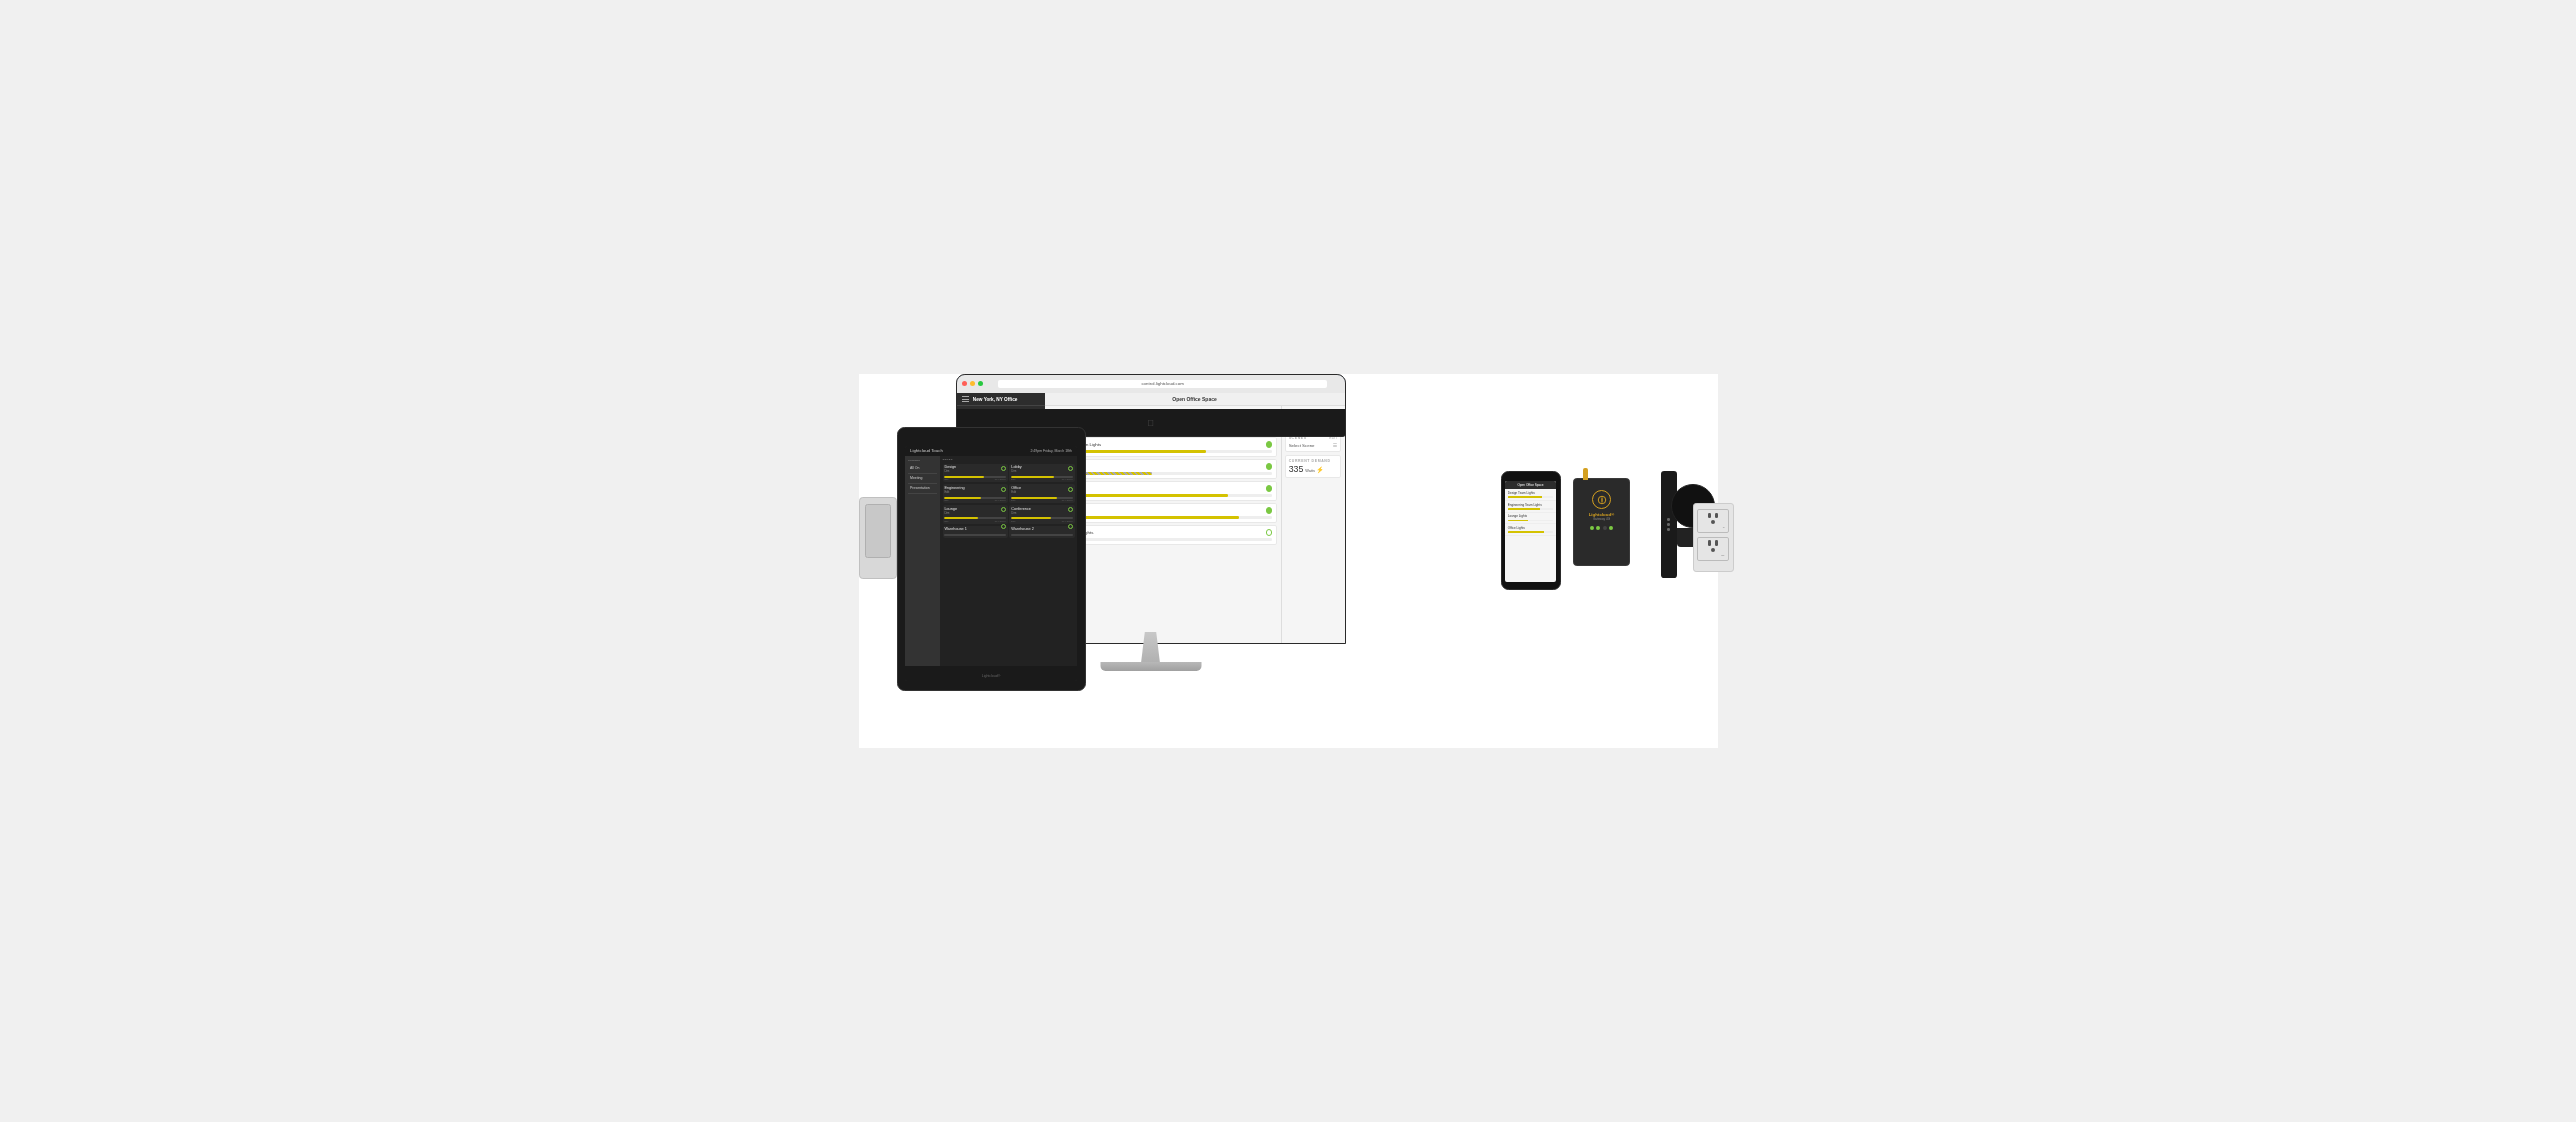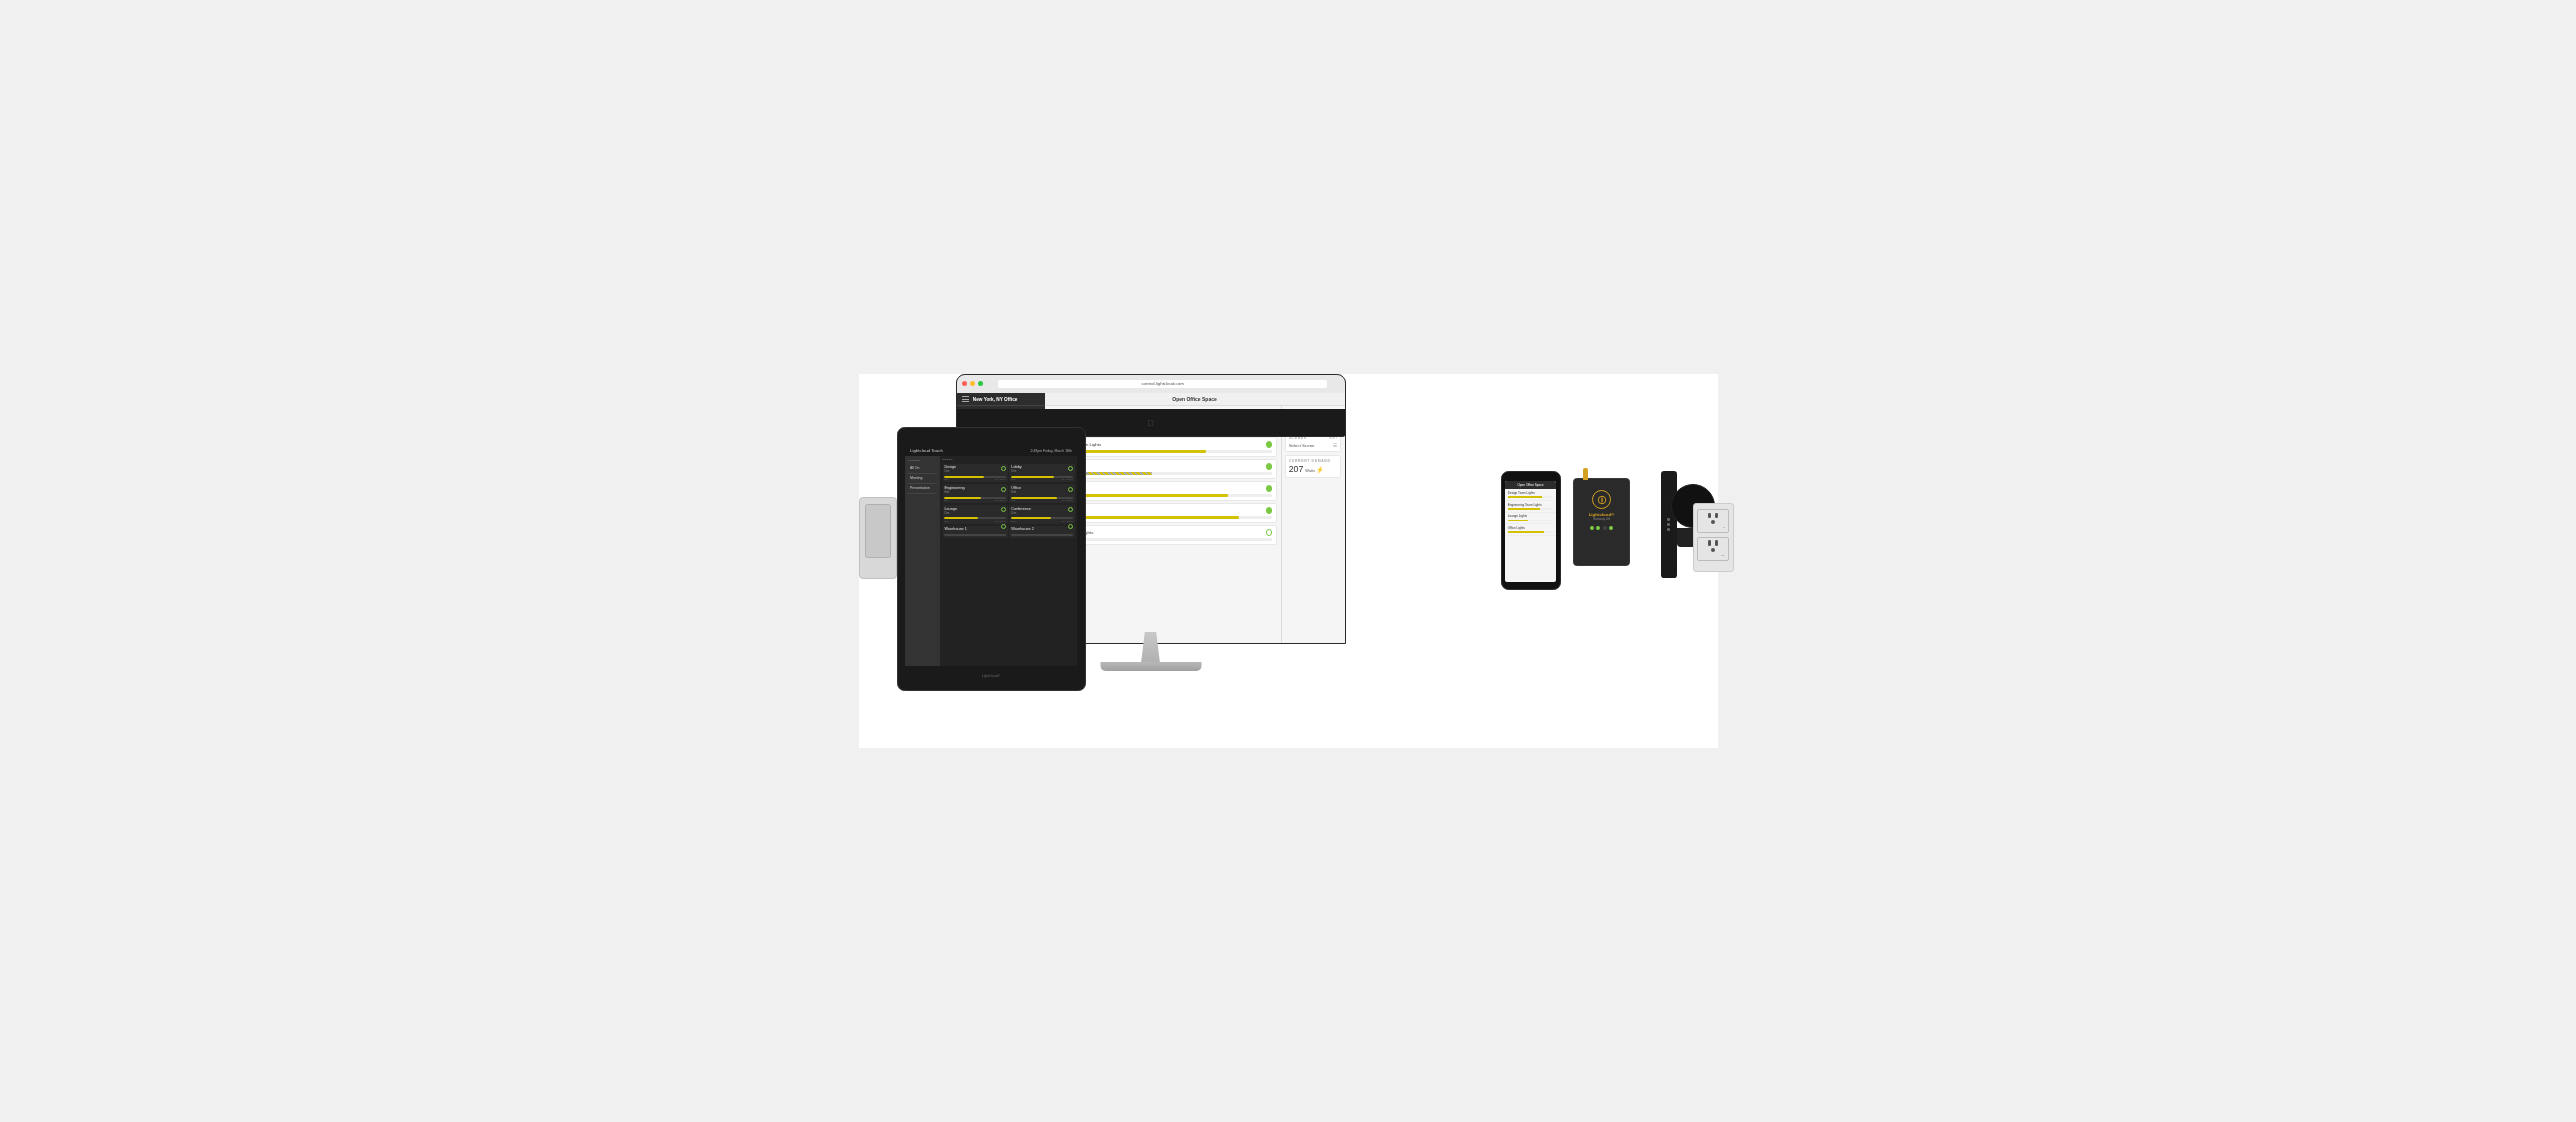--- a/index.html
+++ b/index.html
@@ -1041,21 +1041,21 @@
                   <span class="panel-section-value">Select Scene</span>
                   <span style="font-size:5px;color:#aaa;">☰</span>
                 </div>
               </div>
 
               <div class="panel-section">
                 <div class="panel-section-header">
                   <span class="panel-section-title">CURRENT DEMAND</span>
                 </div>
                 <div style="display:flex;align-items:baseline;gap:1.9px;">
-                  <span class="watts-value">207</span>
+                  <span class="watts-value">335</span>
                   <span class="watts-label">Watts</span>
                   <span class="bolt-icon">⚡</span>
                 </div>
               </div>
             </div>
           </div>
         </div>
       </div>
     </div>
 

